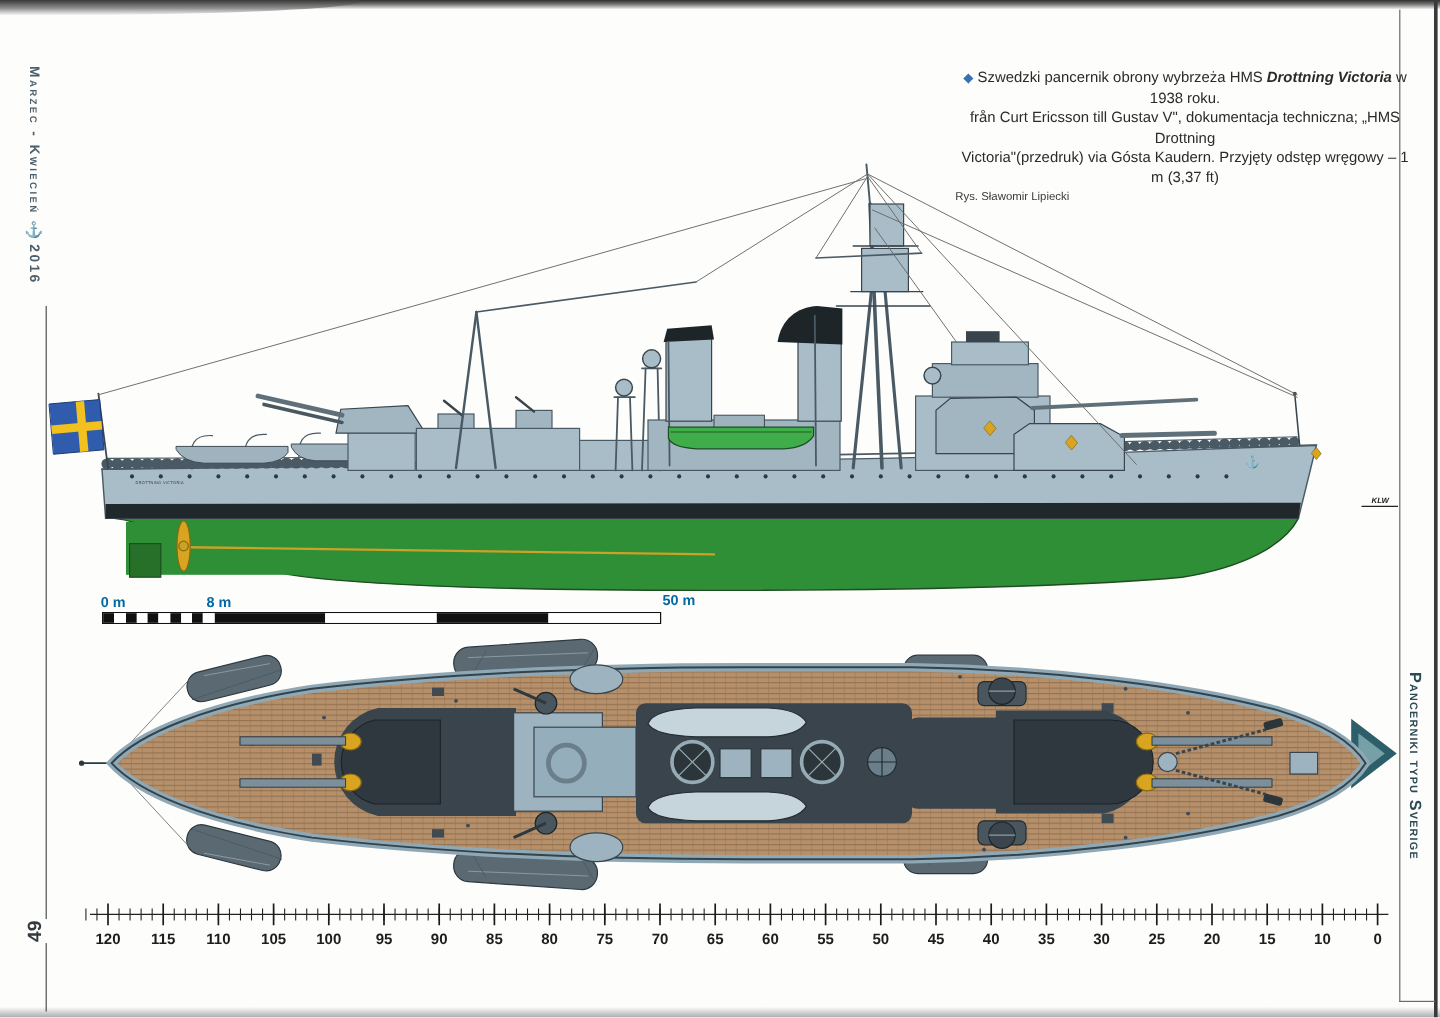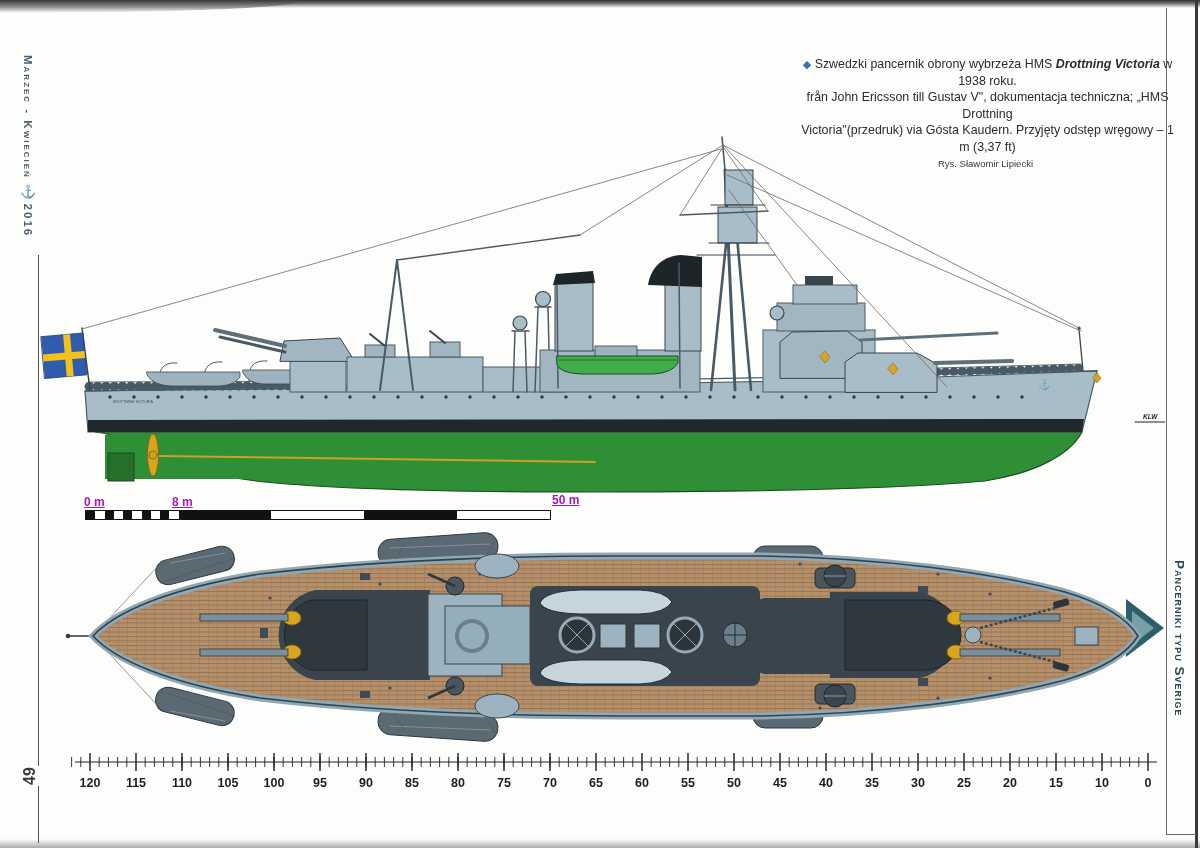--- a/index.html
+++ b/index.html
@@ -23,23 +23,23 @@
   .left-margin .anchor{color:#2e5560;font-size:13px;letter-spacing:0;}
   .page-num{position:absolute;left:20px;top:765px;transform:rotate(-90deg);
     font-weight:bold;font-size:16px;color:#343a3e;background:#fdfdfc;padding:2px 1px;}
   .right-title{position:absolute;left:1172px;top:560px;writing-mode:vertical-rl;
     font-weight:bold;font-size:13.5px;letter-spacing:1px;color:#2c4a56;font-variant-caps:small-caps;}
   .tri{position:absolute;left:1124px;top:597px;}
   
   .caption{position:absolute;left:796px;top:56px;width:383px;text-align:center;
     font-size:12.4px;line-height:16.5px;color:#2b2b2b;}
   .diamond{color:#3a6fb0;font-size:11px;}
-  .credit{font-size:9.5px;color:#3a3a3a;text-align:center;padding-right:4px;margin-top:1px;}
+  .credit{font-size:9.5px;color:#3a3a3a;text-align:left;padding-right:4px;margin-top:1px;}
   
-  .sb-label{position:absolute;font-size:12px;font-weight:bold;color:#a21caf;text-decoration:underline;}
+  .sb-label{position:absolute;font-size:12px;font-weight:bold;color:#0369a1;}
   .sb-bar{position:absolute;left:85px;top:510px;width:464px;height:8px;
     border:1px solid #111;box-sizing:content-box;display:flex;background:#fff;}
   .sb-bar div{height:100%;}
   svg{position:absolute;}
   text{font-family:"Liberation Sans",sans-serif;}
 </style>
 </head>
 <body>
 
 <div class="page">
@@ -60,21 +60,21 @@
   <div class="page-num">49</div>
 
   <div class="right-title">Pancerniki typu Sverige</div>
   <svg class="tri" width="42" height="62">
     <polygon points="2,2 2,60 40,31" fill="#2d5f6b"></polygon>
     <polygon points="8,14 8,48 30,31" fill="#76a0a8"></polygon>
   </svg>
 
   <div class="caption">
     <div><span class="diamond">◆</span> <span>Szwedzki pancernik obrony wybrzeża HMS </span><b><i>Drottning Victoria</i></b><span> w 1938 roku.</span></div>
-    <div>från John Ericsson till Gustav V", dokumentacja techniczna; „HMS Drottning</div>
+    <div>från Curt Ericsson till Gustav V", dokumentacja techniczna; „HMS Drottning</div>
     <div>Victoria"(przedruk) via Gósta Kaudern. Przyjęty odstęp wręgowy – 1 m (3,37 ft)</div>
     <div class="credit">Rys. Sławomir Lipiecki</div>
   </div>
 
   <svg style="left:35px;top:135px" width="1130" height="360" viewBox="0 0 1130 360">
     <g stroke-linecap="round">
 
       <path d="M60,297 L1047,297 C1035,320 1000,338 950,346 C850,355 700,357 550,357 C400,357 300,354 230,347 C170,341 120,322 95,308 C80,300 70,298 60,297 Z" fill="#2f8f36" stroke="#1d4d20" stroke-width="1.2"></path>
       <rect x="70" y="300" width="142" height="44" fill="#2f8f36"></rect>
       <rect x="73" y="318" width="26" height="28" fill="#267029" stroke="#1d4d20"></rect>

